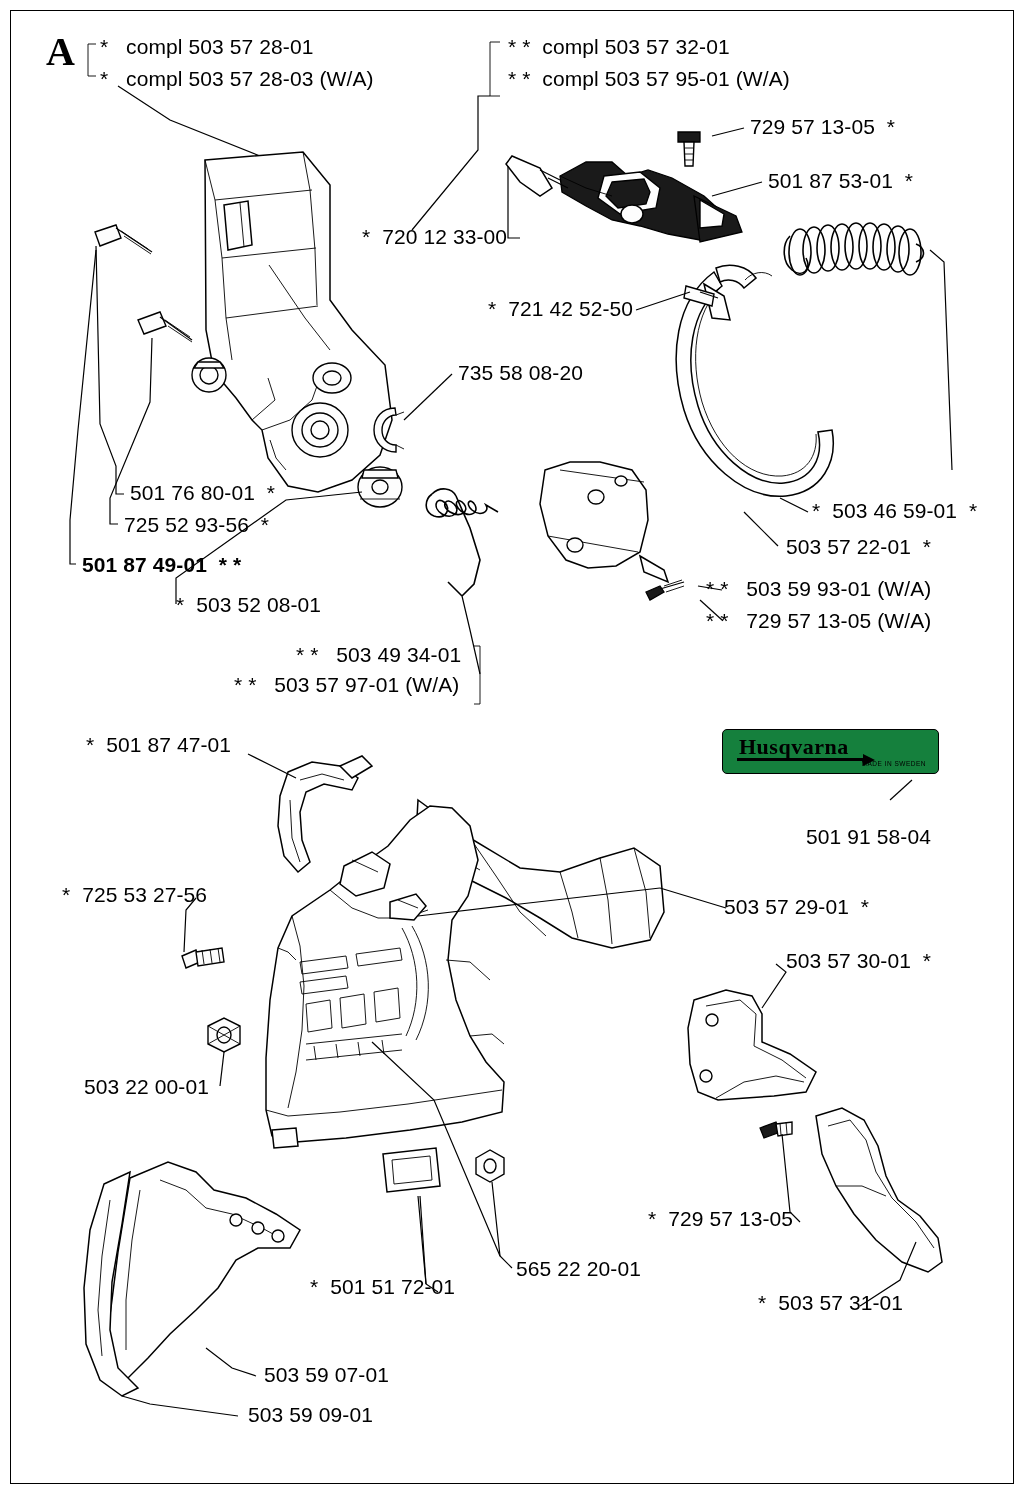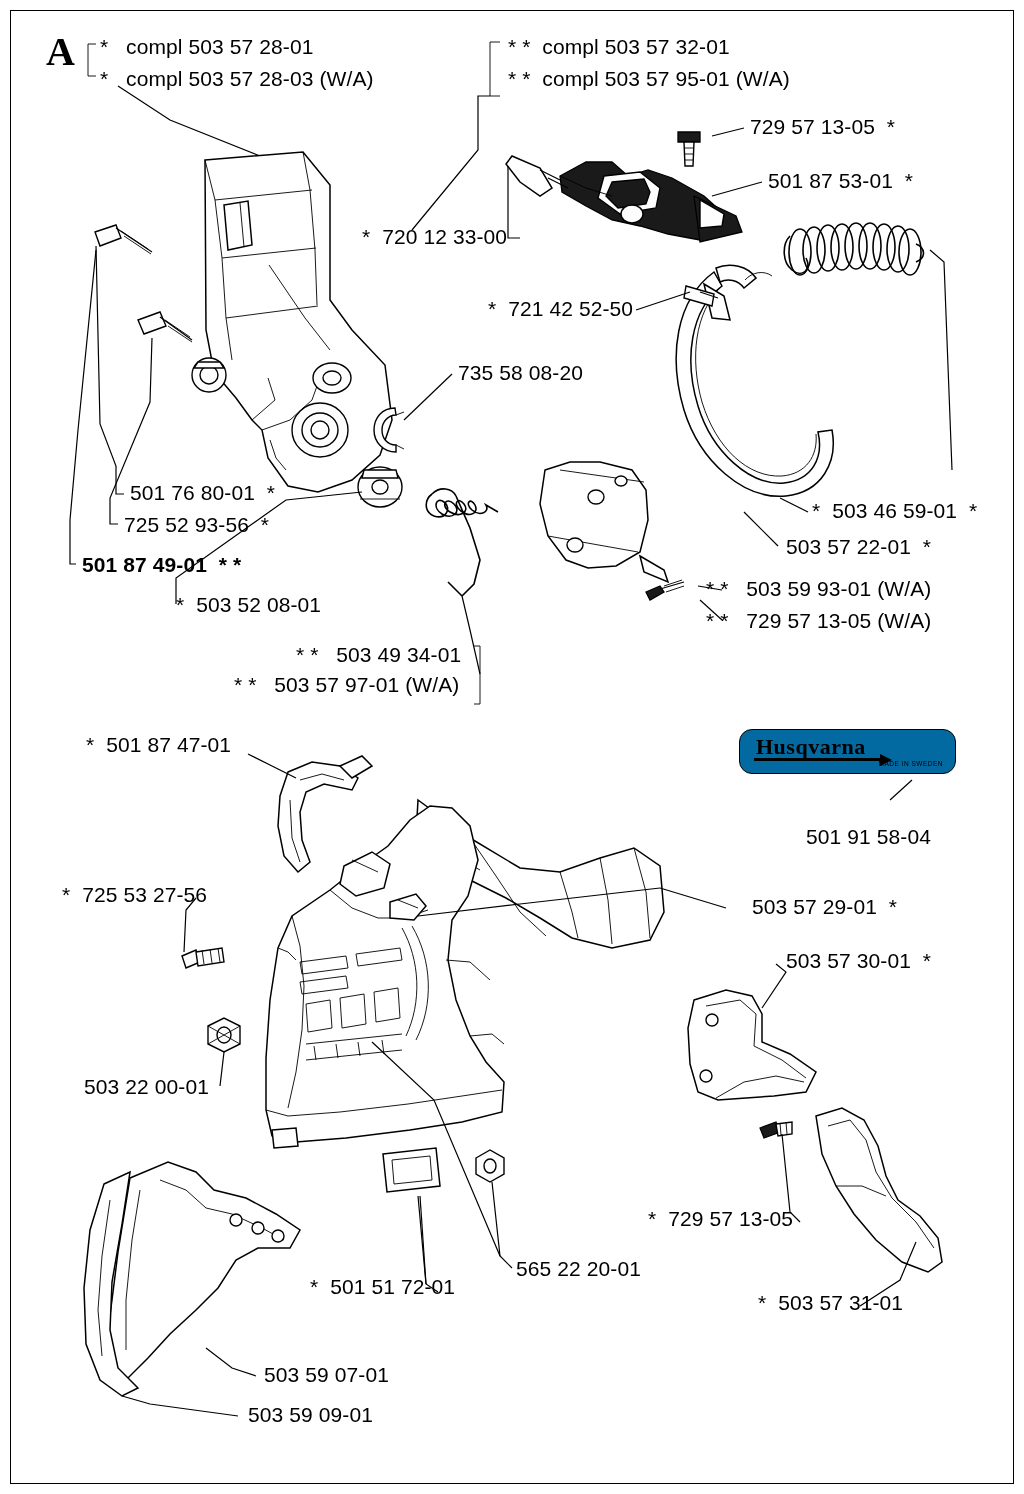--- a/index.html
+++ b/index.html
@@ -8,21 +8,21 @@
   #frame{position:absolute;left:10px;top:10px;width:1004px;height:1474px;border:1.5px solid #000;box-sizing:border-box;}
   .lbl{position:absolute;font-size:21px;line-height:22px;white-space:pre;letter-spacing:0.1px;}
   .section-letter{position:absolute;font-size:40px;font-weight:bold;font-family:"Liberation Serif",serif;}
   svg{position:absolute;left:0;top:0;width:1024px;height:1494px;overflow:visible;}
   .ln{stroke:#000;stroke-width:1.2;fill:none;}
   .ln2{stroke:#000;stroke-width:1.6;fill:none;}
   .thin{stroke:#000;stroke-width:0.9;fill:none;}
   .part{stroke:#000;stroke-width:1.5;fill:#ffffff;}
   .partf{stroke:#000;stroke-width:1.4;fill:#fdfdfd;}
   .dark{stroke:#000;stroke-width:1.3;fill:#1a1a1a;}
-  #logo-plate{position:absolute;left:722px;top:729px;width:215px;height:43px;border:1.6px solid #000;border-radius:13px;background:#0369a1;margin-left:17px;}
+  #logo-plate{position:absolute;left:722px;top:729px;width:215px;height:43px;border:1.6px solid #000;border-radius:5px;background:#15803d;}
   #logo-text{position:absolute;left:16px;top:4px;font-family:"Liberation Serif",serif;font-weight:bold;font-size:22px;letter-spacing:0.5px;}
   #logo-sub{position:absolute;right:12px;bottom:6px;font-size:6.5px;letter-spacing:0.5px;}
   #logo-bar{position:absolute;left:14px;bottom:12px;width:130px;height:0;border-top:3px solid #000;}
   #logo-tri{position:absolute;left:140px;bottom:7px;width:0;height:0;border-left:12px solid #000;border-top:6px solid transparent;border-bottom:6px solid transparent;}
 </style>
 </head>
 <body>
 
 <div id="page">
   <div id="frame"></div>
@@ -350,21 +350,21 @@
 
   <div class="lbl" style="left:86px;top:734px;">*  501 87 47-01</div>
   <div class="lbl" style="left:62px;top:884px;">*  725 53 27-56</div>
   <div class="lbl" style="left:84px;top:1076px;text-align:right;">503 22 00-01</div>
   <div class="lbl" style="left:264px;top:1364px;">503 59 07-01</div>
   <div class="lbl" style="left:248px;top:1404px;">503 59 09-01</div>
   <div class="lbl" style="left:310px;top:1276px;">*  501 51 72-01</div>
   <div class="lbl" style="left:516px;top:1258px;">565 22 20-01</div>
 
   <div class="lbl" style="left:770px;top:826px;margin-left:36px;">501 91 58-04</div>
-  <div class="lbl" style="left:752px;top:896px;">503 57 29-01  *</div>
+  <div class="lbl" style="left:724px;top:896px;">503 57 29-01  *</div>
   <div class="lbl" style="left:786px;top:950px;">503 57 30-01  *</div>
   <div class="lbl" style="left:648px;top:1208px;">*  729 57 13-05</div>
   <div class="lbl" style="left:758px;top:1292px;">*  503 57 31-01</div>
 
   <div id="logo-plate">
     <div id="logo-text">Husqvarna</div>
     <div id="logo-bar"></div>
     <div id="logo-tri"></div>
     <div id="logo-sub">MADE IN SWEDEN</div>
   </div>

